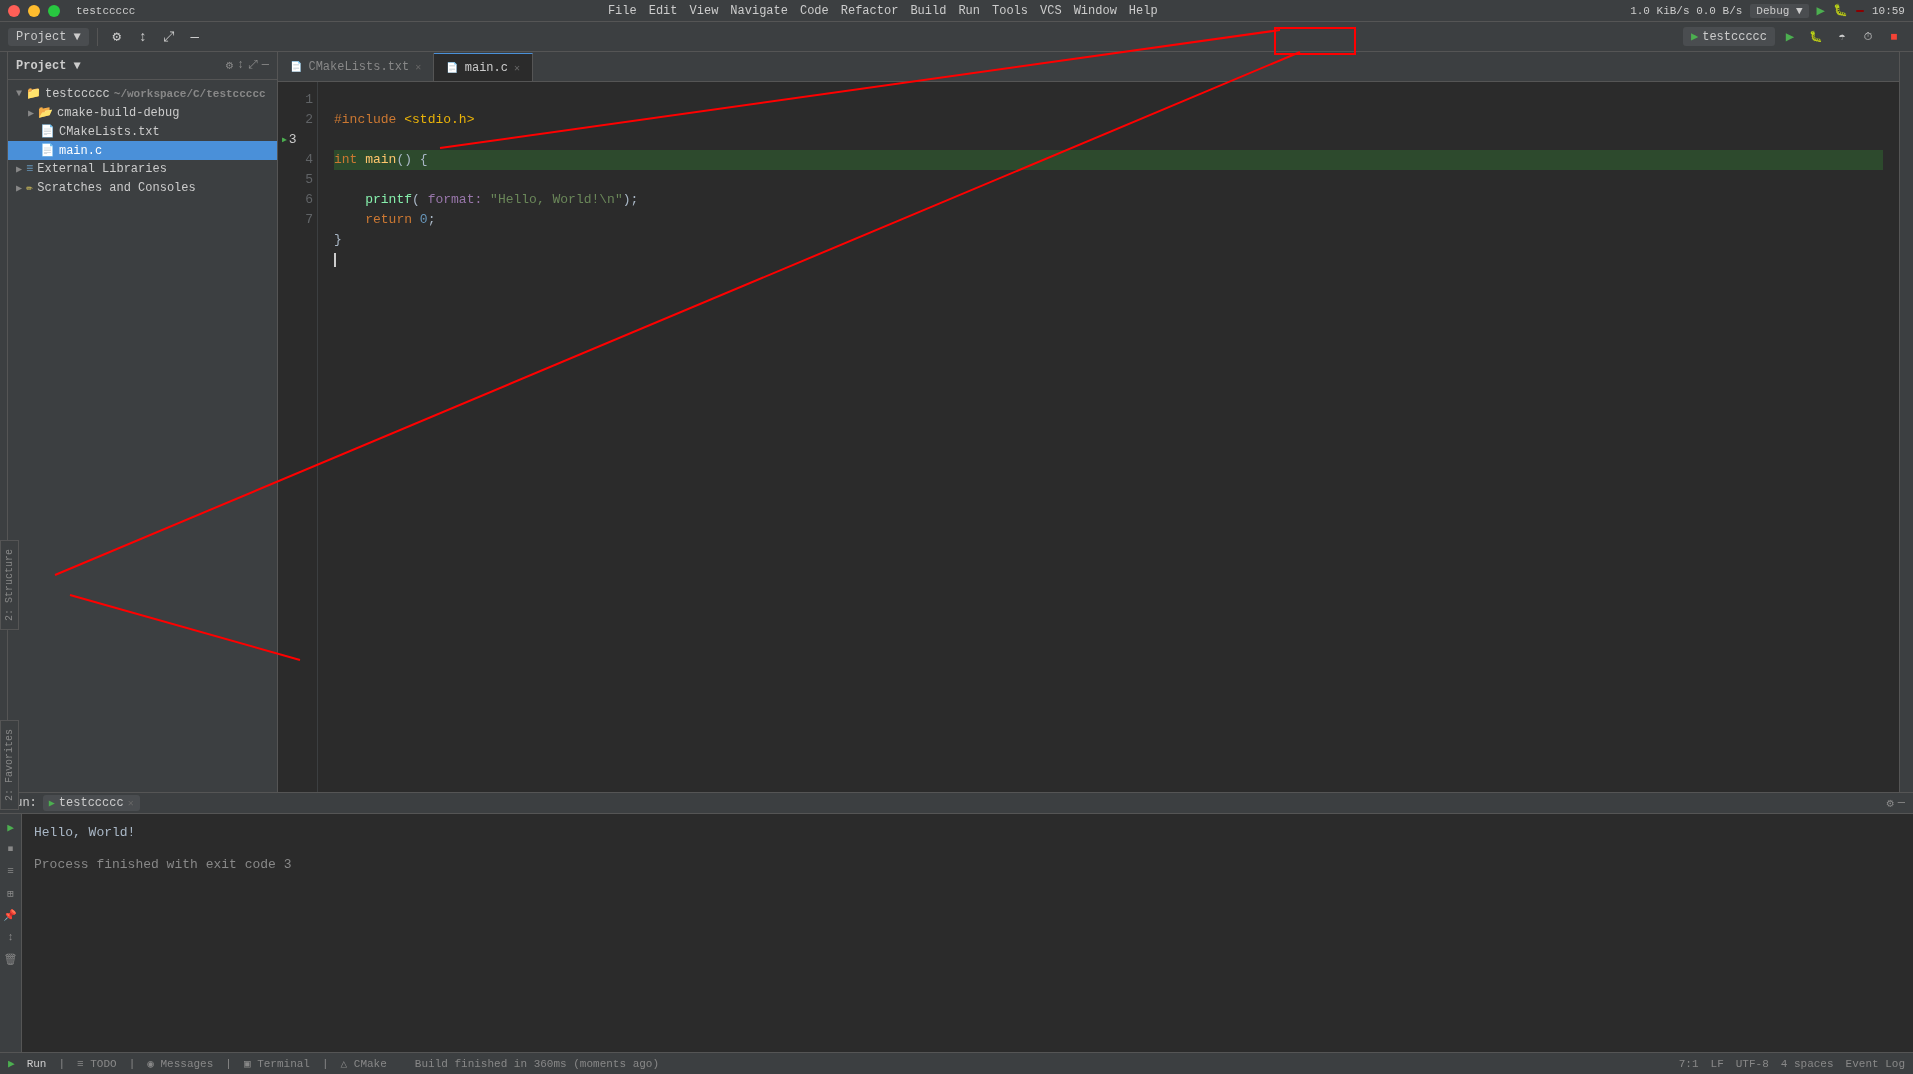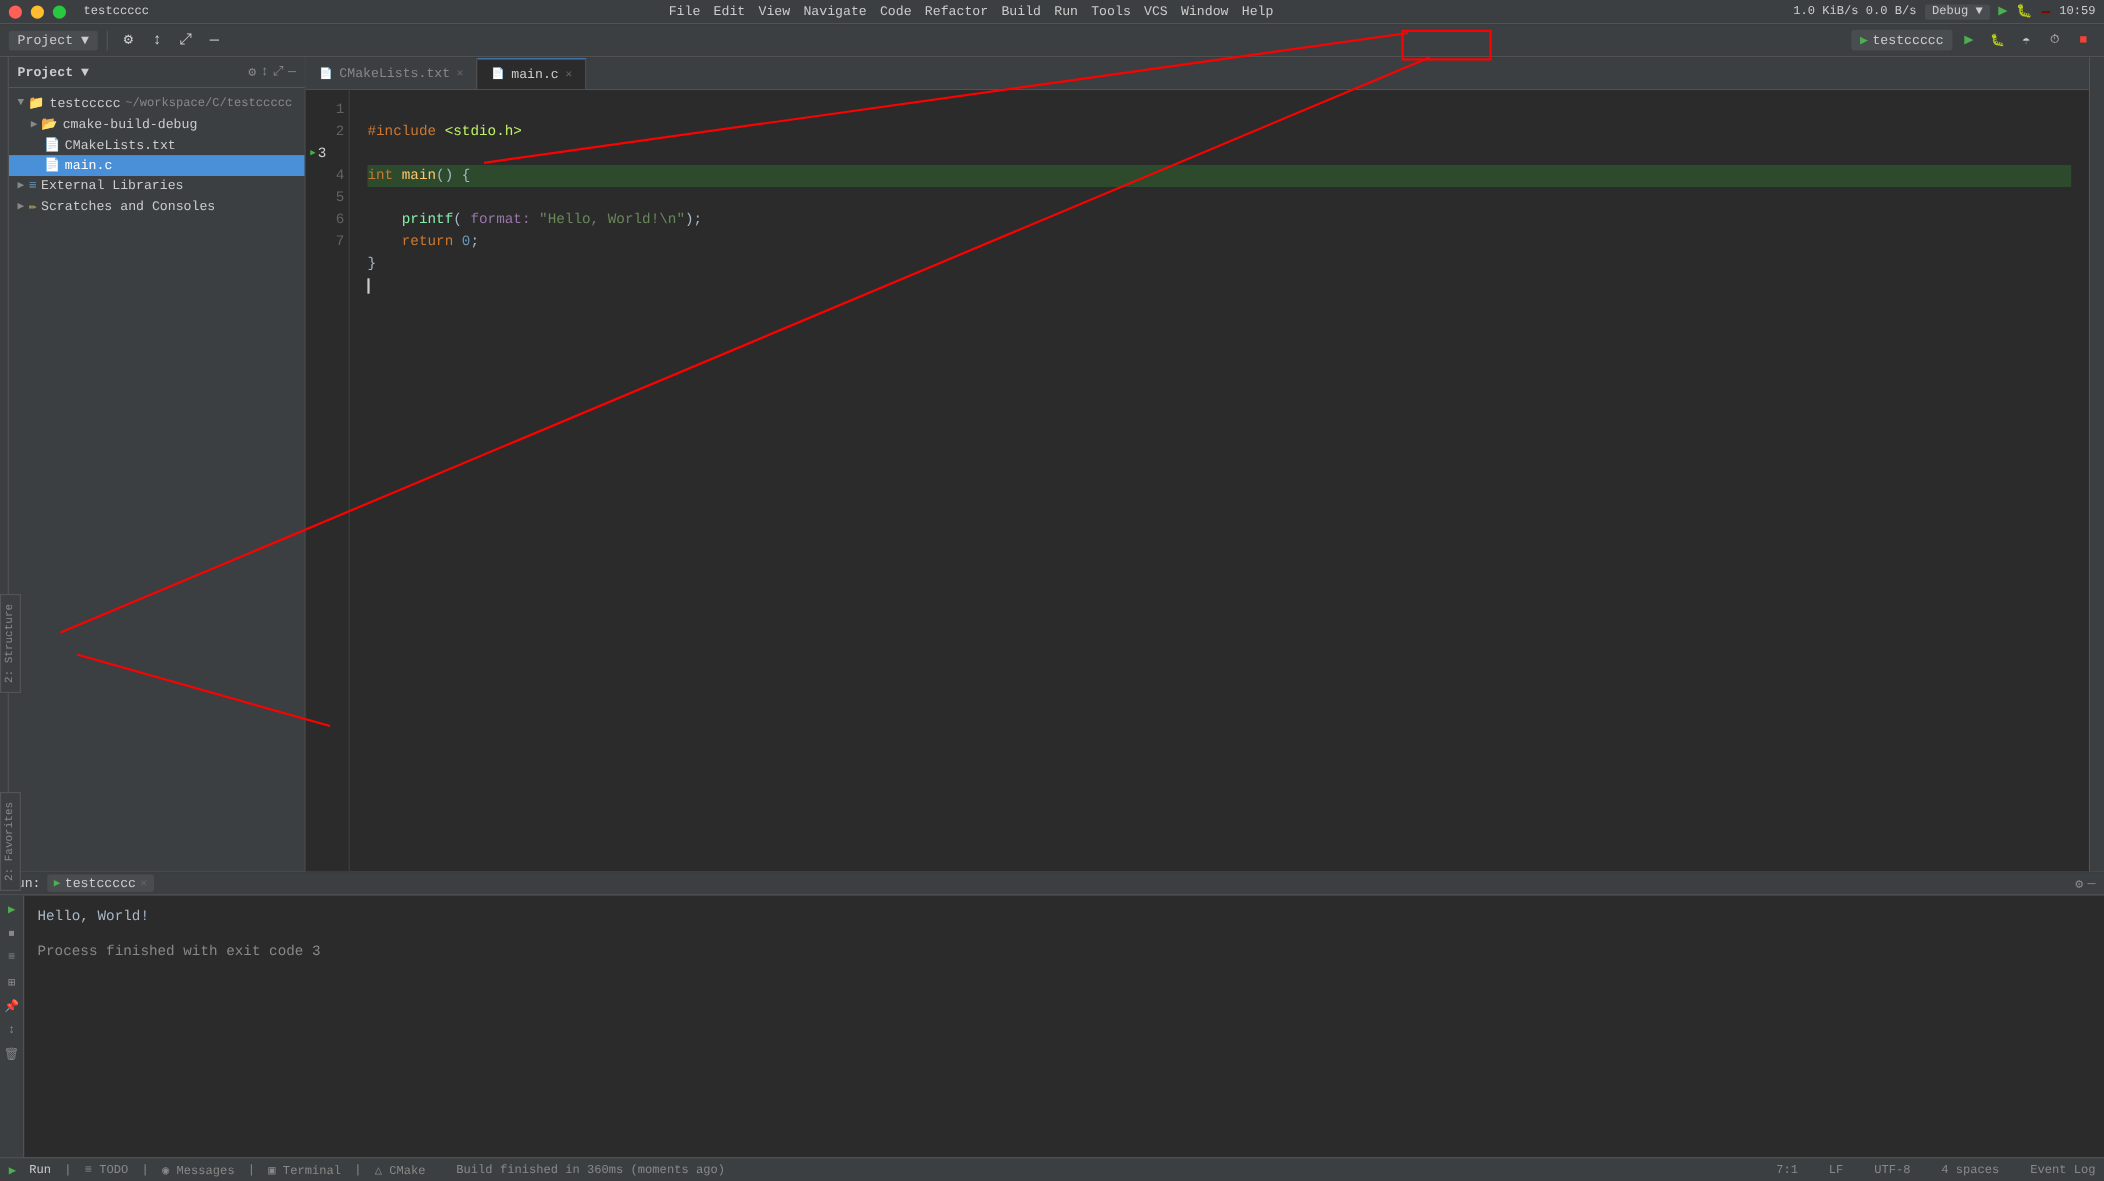--- a/index.html
+++ b/index.html
@@ -199,21 +199,21 @@
     #code-content {
       flex: 1;
       padding: 8px 16px;
       font-size: 13px;
       line-height: 20px;
       color: #a9b7c6;
       white-space: pre;
       overflow: auto;
     }
     .kw-include { color: #cc7832; }
-    .kw-header { color: #bef264; }
+    .kw-header { color: #eab308; }
     .kw-int { color: #cc7832; }
     .kw-main { color: #ffc66d; }
     .kw-printf { color: #86efac; }
     .kw-format { color: #9876aa; }
     .kw-string { color: #6a8759; }
     .kw-return { color: #cc7832; }
     .kw-number { color: #6897bb; }
     .kw-paren { color: #a9b7c6; }
     .kw-brace { color: #a9b7c6; }
 
@@ -292,21 +292,21 @@
       background: #3c3f41;
       display: flex;
       align-items: center;
       justify-content: space-between;
       padding: 0 8px;
       border-top: 1px solid #555;
       font-size: 11px;
       color: #888;
     }
     #statusbar-left { display: flex; align-items: center; gap: 8px; }
-    #statusbar-right { display: flex; align-items: center; gap: 28px; }
+    #statusbar-right { display: flex; align-items: center; gap: 12px; }
 
     
     .line-highlight {
       background: #2d4a2d;
       display: block;
     }
 
     
     .cursor {
       display: inline-block;
@@ -424,21 +424,21 @@
         <span class="panel-icon">⤢</span>
         <span class="panel-icon">—</span>
       </div>
     </div>
     <div id="project-tree">
 
       <div class="tree-item">
         <span class="arrow">▼</span>
         <span class="icon tree-folder-icon">📁</span>
         <span style="color:#ccc;font-size:12px;">testccccc</span>
-        <span style="color:#888;font-size:11px;margin-left:4px;">~/workspace/C/testccccc</span>
+        <span style="color:#888;font-size:11px;margin-left:4px;font-weight:bold;">~/workspace/C/testccccc</span>
       </div>
 
       <div class="tree-item">
         <span style="display:inline-block;width:12px;"></span>
         <span class="arrow">▶</span>
         <span class="icon tree-folder-icon">📂</span>
         <span style="font-size:12px;">cmake-build-debug</span>
       </div>
 
       <div class="tree-item">

